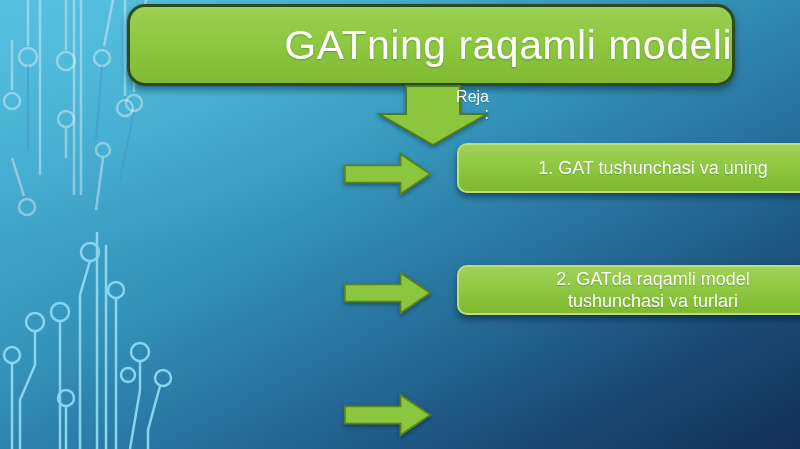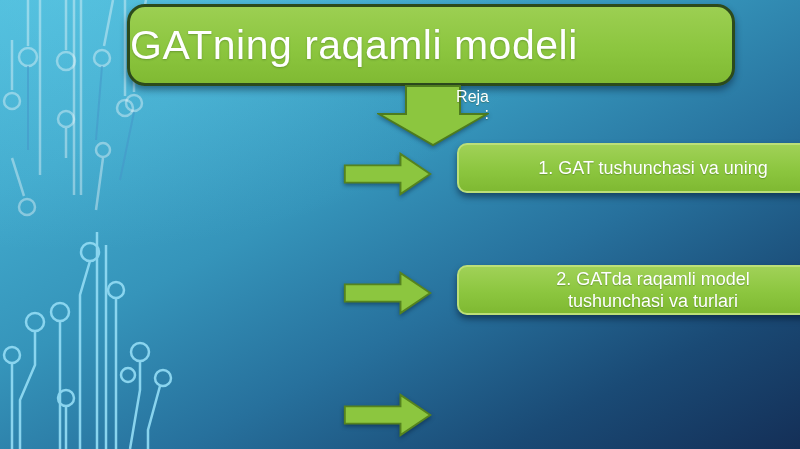--- a/index.html
+++ b/index.html
@@ -20,21 +20,21 @@
   }
 
   
   .title-box {
     position:absolute; left:127px; top:4px; width:608px; height:82px;
     background: linear-gradient(180deg, #9ccf52 0%, #8cc63f 55%, #80ba33 100%);
     border: 3px solid #2c4a1c;
     border-radius: 18px;
     box-shadow: 0 4px 7px rgba(0,20,45,0.45);
     box-sizing: border-box;
-    display:flex; align-items:center; justify-content:flex-start;
+    display:flex; align-items:center; justify-content:flex-end;
   }
   .title-text {
     color:#ffffff;
     font-size:41px;
     font-weight:400;
     letter-spacing:0.5px;
     text-shadow: 0 1px 2px rgba(40,80,20,0.35);
     white-space:nowrap;
   }
 

